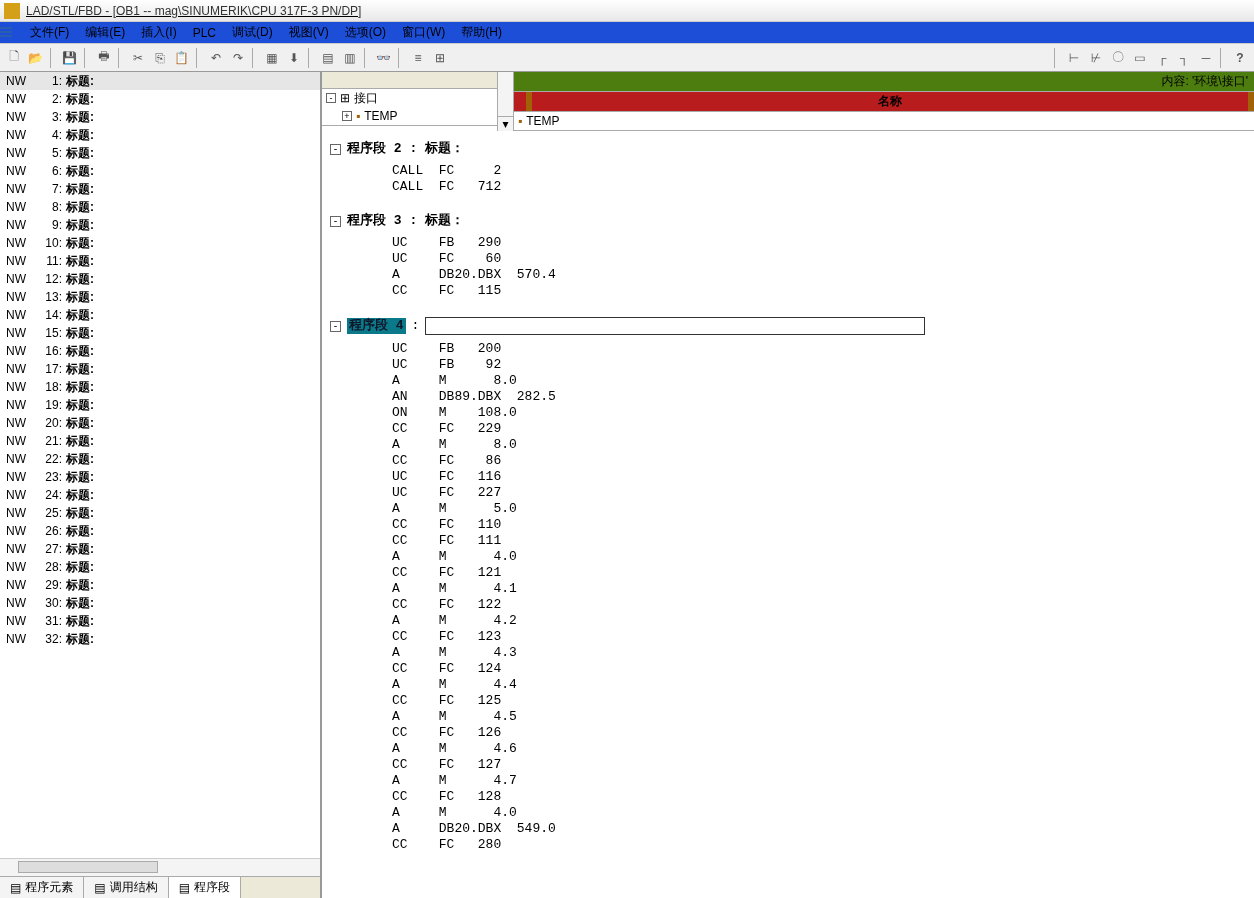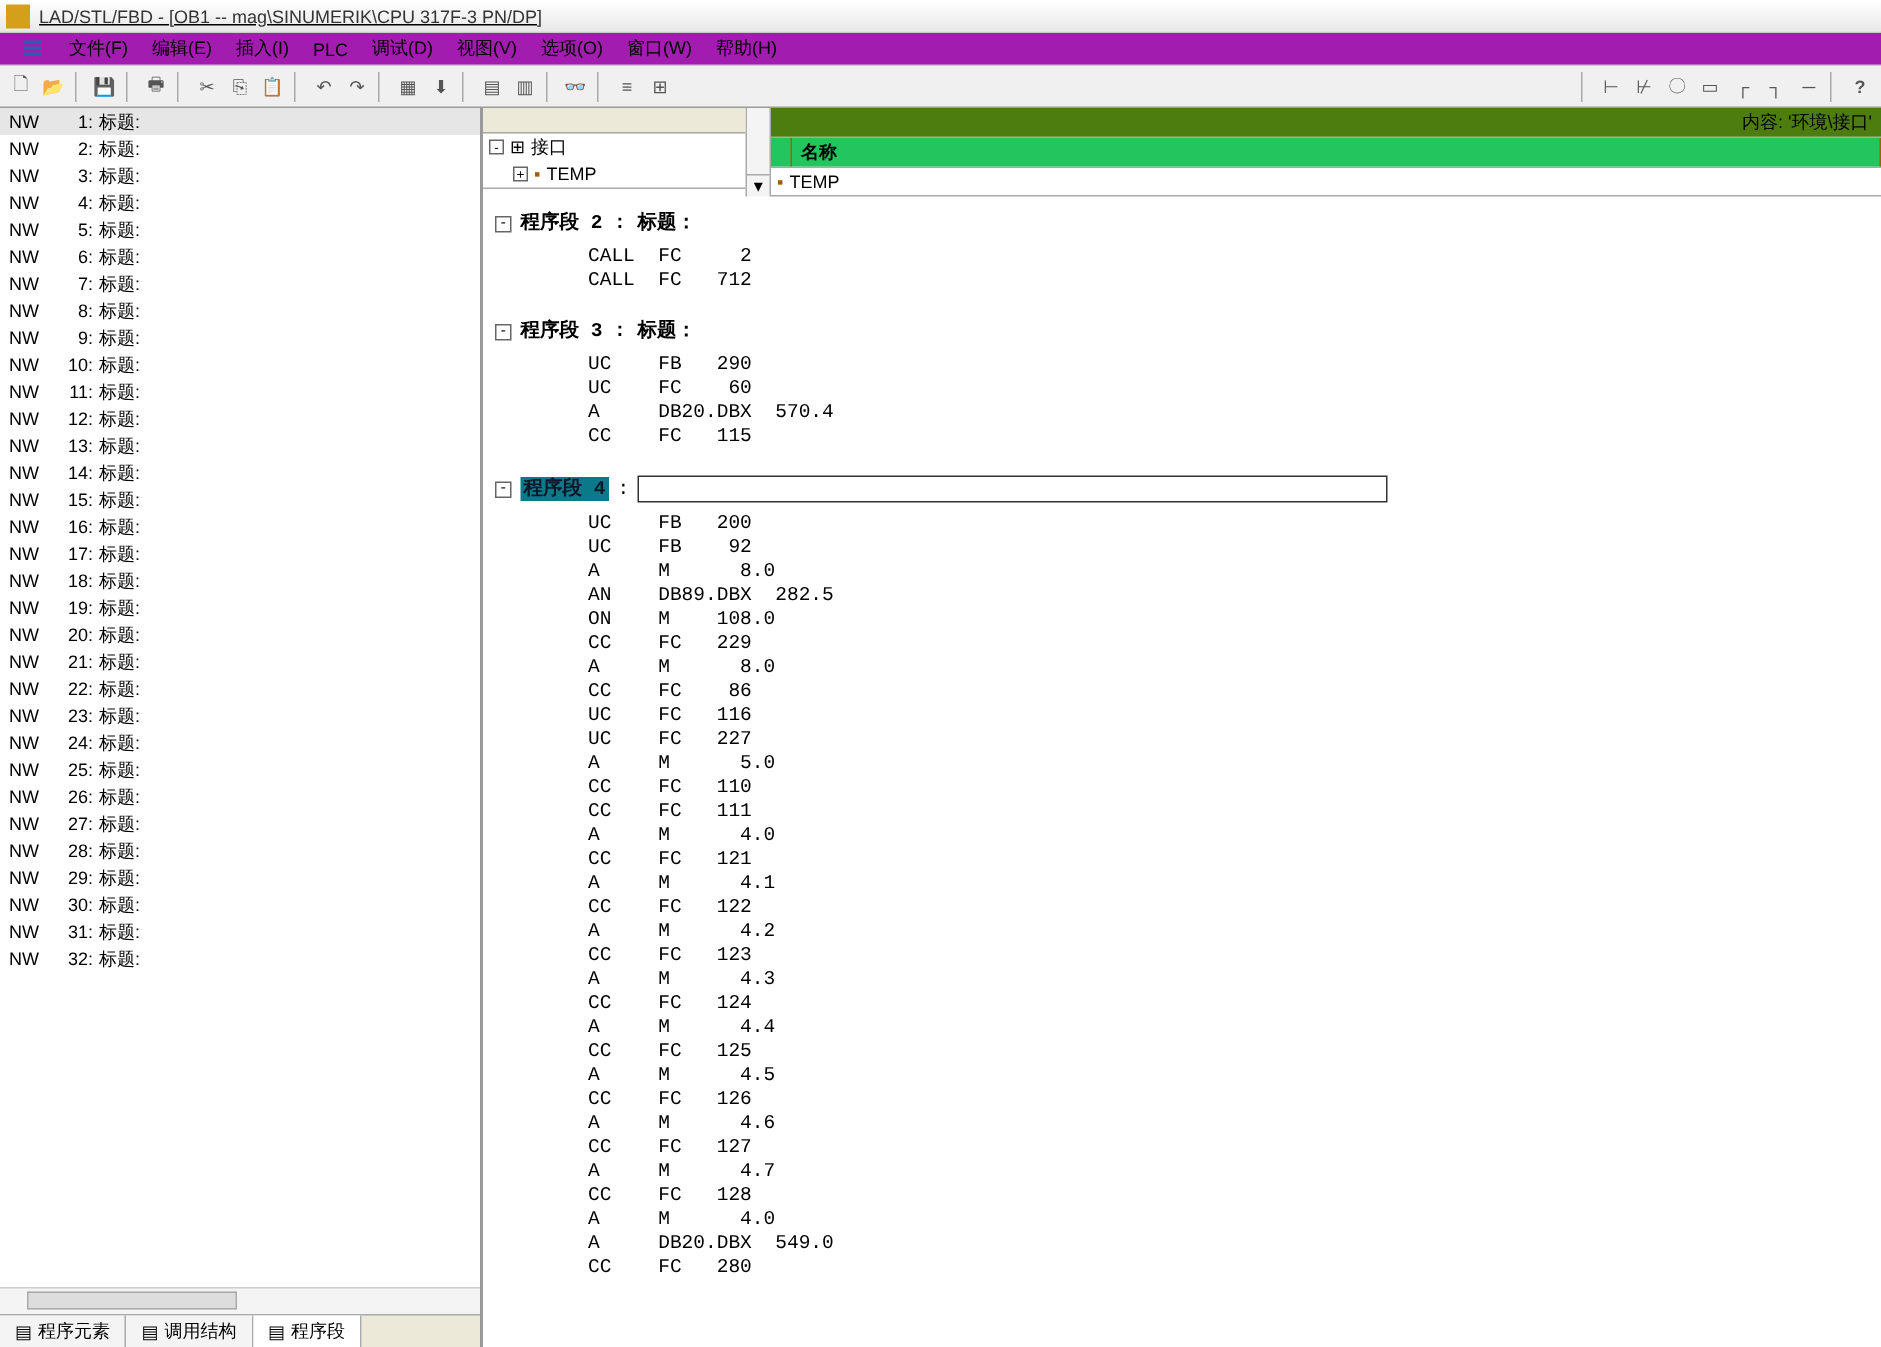--- a/index.html
+++ b/index.html
@@ -1,52 +1,52 @@
 <!DOCTYPE html>
 <html><head>
 <meta charset="utf-8">
 <style>
 * { margin: 0; padding: 0; box-sizing: border-box; }
 body { font-family: "Microsoft YaHei", SimSun, Arial, sans-serif; font-size: 12px; background: #fff; overflow: hidden; width: 1254px; height: 898px; }
 .titlebar { background: linear-gradient(#fff,#e8e8e8); height: 22px; display: flex; align-items: center; padding: 0 4px; border-bottom: 1px solid #ccc; text-decoration: underline; }
 .titlebar .app-icon { width: 16px; height: 16px; background: #d4a017; margin-right: 6px; }
 .titlebar .title-text { color: #333; }
-.menubar { height: 22px; background: #a21caf; display: flex; align-items: center; padding: 0 16px; border-bottom: 1px solid #ccc; text-align: center; }
+.menubar { height: 22px; background: #1d4ed8; display: flex; align-items: center; padding: 0 0; border-bottom: 1px solid #ccc; text-align: center; }
 .menubar .menu-icon { width: 14px; height: 12px; margin-right: 8px; display: inline-block; }
 .menubar .menu-icon::before { content:""; display:block; width:12px; height:2px; background:#2a5db0; box-shadow: 0 4px 0 #2a5db0, 0 8px 0 #2a5db0; }
 .menubar .menu-item { padding: 0 8px; cursor: default; }
 .toolbar { height: 28px; background: #f0f0f0; display: flex; align-items: center; padding: 0 4px; border-bottom: 1px solid #999; gap:2px;}
 .tb-btn { width: 20px; height: 20px; display:flex; align-items:center; justify-content:center; color:#555; border:1px solid transparent;}
 .tb-sep { width: 6px; height: 20px; border-left: 1px solid #aaa; margin: 0 2px; }
 .workspace { display: flex; height: calc(898px - 22px - 22px - 28px); }
 .left-pane { width: 322px; border-right: 2px solid #999; display: flex; flex-direction: column; background:#fff;}
 .nw-list { flex: 1; overflow: auto; }
 .nw-row { display: flex; padding: 1px 6px; font-size: 12px; line-height: 16px; }
 .nw-row.selected{ background:#e6e6e6;}
 .nw-label { width: 32px; }
 .nw-num { width: 28px; text-align: right; padding-right: 4px; }
-.nw-title { flex: 1; }
+.nw-title { flex: 1; font-weight: bold; }
 .left-scroll { height: 18px; border-top:1px solid #ccc; background:#f4f4f4; position:relative;}
 .left-scroll .thumb{ position:absolute; left:18px; top:2px; height:12px; width:140px; background:#ddd; border:1px solid #aaa;}
 .left-tabs { height: 22px; display: flex; border-top: 1px solid #aaa; background: #ece9d8;}
 .left-tab { padding: 2px 10px; border-right: 1px solid #aaa; font-size: 12px; background:#f4f4f4; display:flex; align-items:center; gap:4px;}
 .left-tab.active{ background:#fff;}
 .right-pane { flex: 1; display: flex; flex-direction: column; overflow:hidden;}
 .tree-row{ display:flex; align-items:center; gap:4px; font-size:12px; line-height:16px;}
 .tree-row .box{ width:10px; height:10px; border:1px solid #666; display:flex; align-items:center; justify-content:center; font-size:9px; line-height:9px;}
 .code-area { flex:1; overflow:auto; padding: 10px 8px; font-family: SimSun, "Courier New", monospace; font-size: 13px; line-height: 16px;}
 .segment { margin-bottom: 18px;}
 .seg-header { display:flex; align-items:center; gap:6px; margin-bottom:6px;}
 .seg-toggle { width:11px; height:11px; border:1px solid #666; display:flex; align-items:center; justify-content:center; font-size:10px; font-family:monospace;}
 .seg-title { font-weight:bold;}
 .seg-title-input { border:1px solid #333; height:18px; width:500px; padding:0 4px; font-family:inherit; font-size:12px;}
 .seg-label-sel{ background:#0a7a8a; color:#0f172a; padding:0 2px; font-weight:bold;}
 .code-line{ white-space:pre; padding-left:62px;}
 .hdr-name-row{display:flex; border-bottom:1px solid #aaa; background:#ece9d8;}
-.hdr-name-row .cell{ padding:1px 6px; border-right:1px solid #a16207; font-weight:bold; background:#22c55e;}
+.hdr-name-row .cell{ padding:1px 6px; border-right:6px solid #a16207; font-weight:bold; background:#b91c1c;text-align:center;}
 .content-label{border-bottom:1px solid #aaa; padding:1px 6px; background:#4d7c0f;text-align:right;}
 </style>
 </head>
 <body>
 
 <div class="titlebar">
   <span class="app-icon"></span>
   <span class="title-text">LAD/STL/FBD  - [OB1 -- mag\SINUMERIK\CPU 317F-3 PN/DP]</span>
 </div>
 

